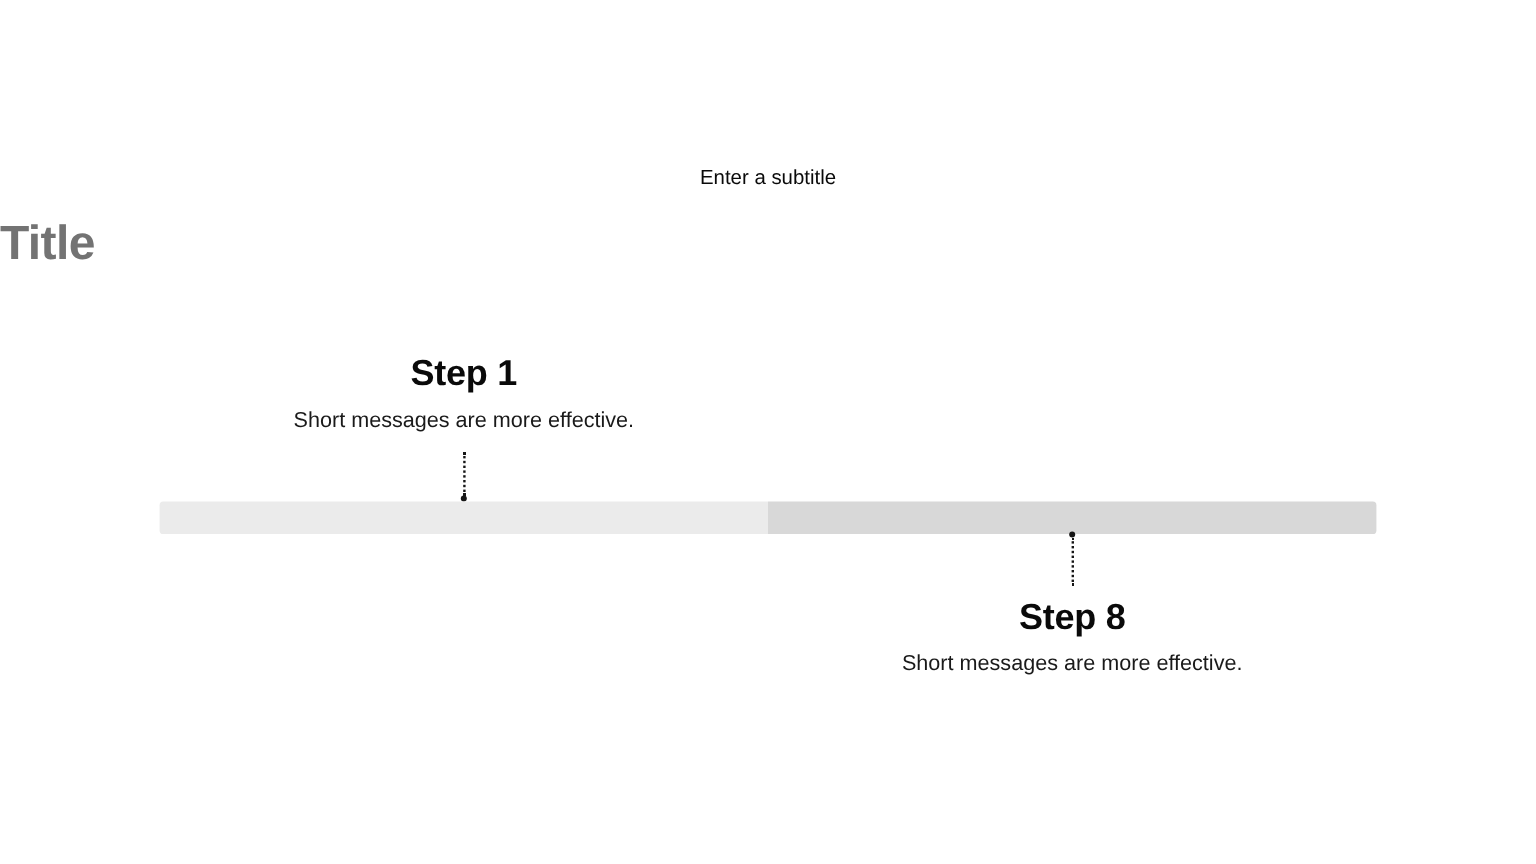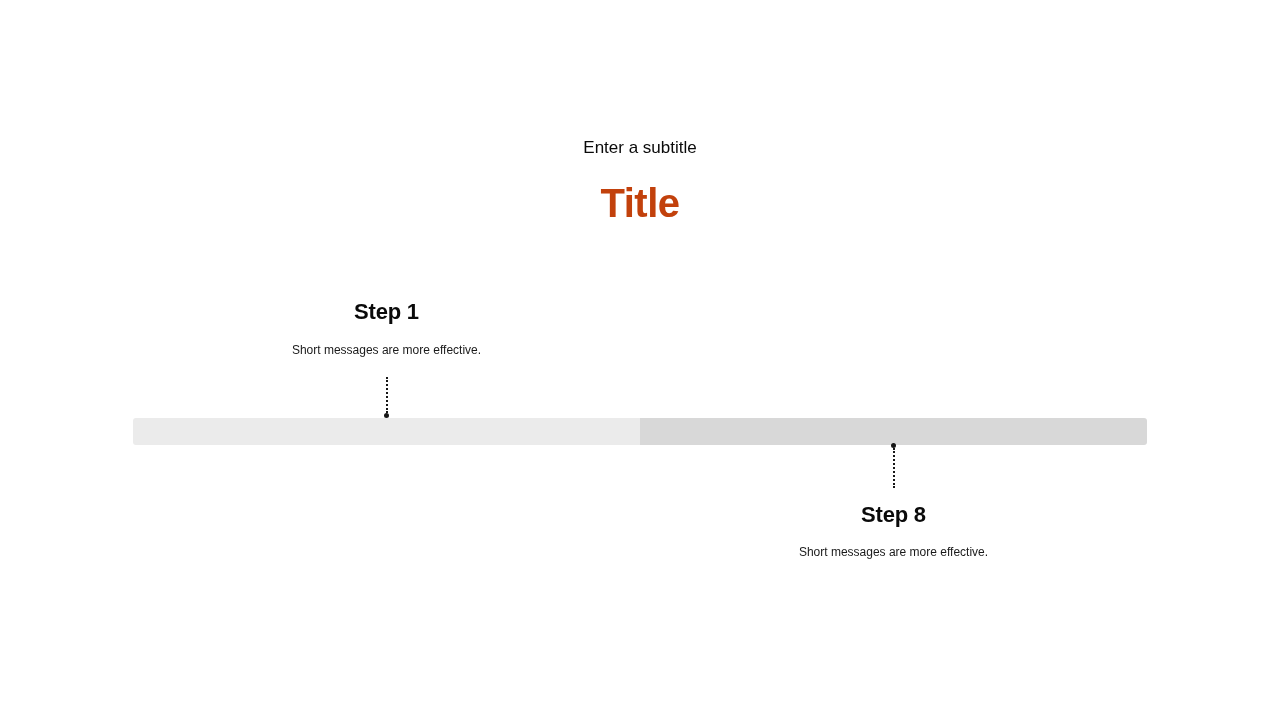--- a/index.html
+++ b/index.html
@@ -28,46 +28,46 @@
     line-height: 21px;
     font-weight: 400;
     color: #0a0a0a;
     cursor: text;
   }
   .title {
     position: absolute;
     left: 0;
     top: 180px;
     width: 1280px;
-    text-align: center;
+    text-align: left;
     font-size: 40px;
     line-height: 46px;
     font-weight: 700;
     letter-spacing: -0.5px;
-    color: #c2410c;
+    color: #737373;
     cursor: text;
   }
 
   
   .step-block {
     position: absolute;
     width: 507px;
     text-align: center;
   }
   .step-heading {
-    font-size: 22px;
+    font-size: 30px;
     line-height: 26px;
     font-weight: 700;
     letter-spacing: -0.2px;
     color: #0a0a0a;
     margin: 0;
     cursor: text;
   }
   .step-body {
-    font-size: 12px;
+    font-size: 18px;
     line-height: 19px;
     font-weight: 400;
     color: #1a1a1a;
     margin: 0;
     cursor: text;
   }
   .step1-heading { left: 133px; top: 299px; }
   .step1-body    { left: 133px; top: 341px; }
   .step2-heading { left: 640px; top: 502px; }
   .step2-body    { left: 640px; top: 543px; }

